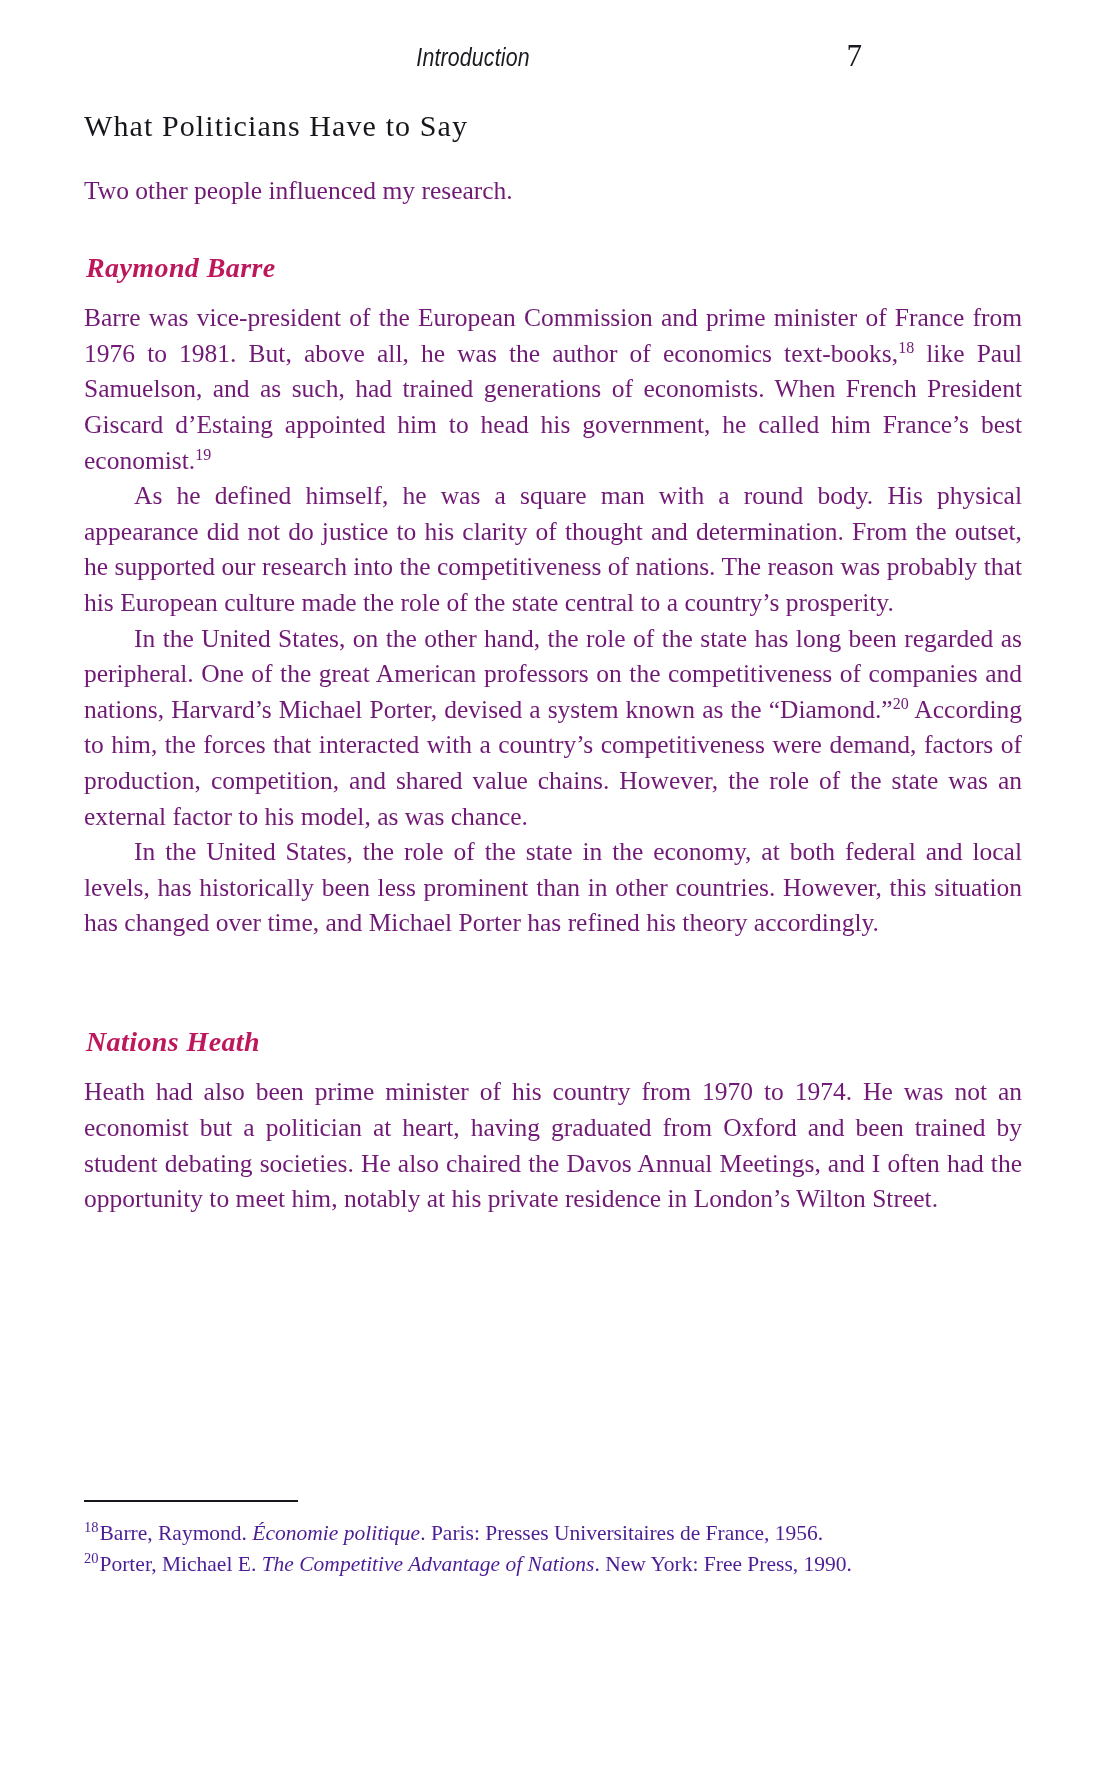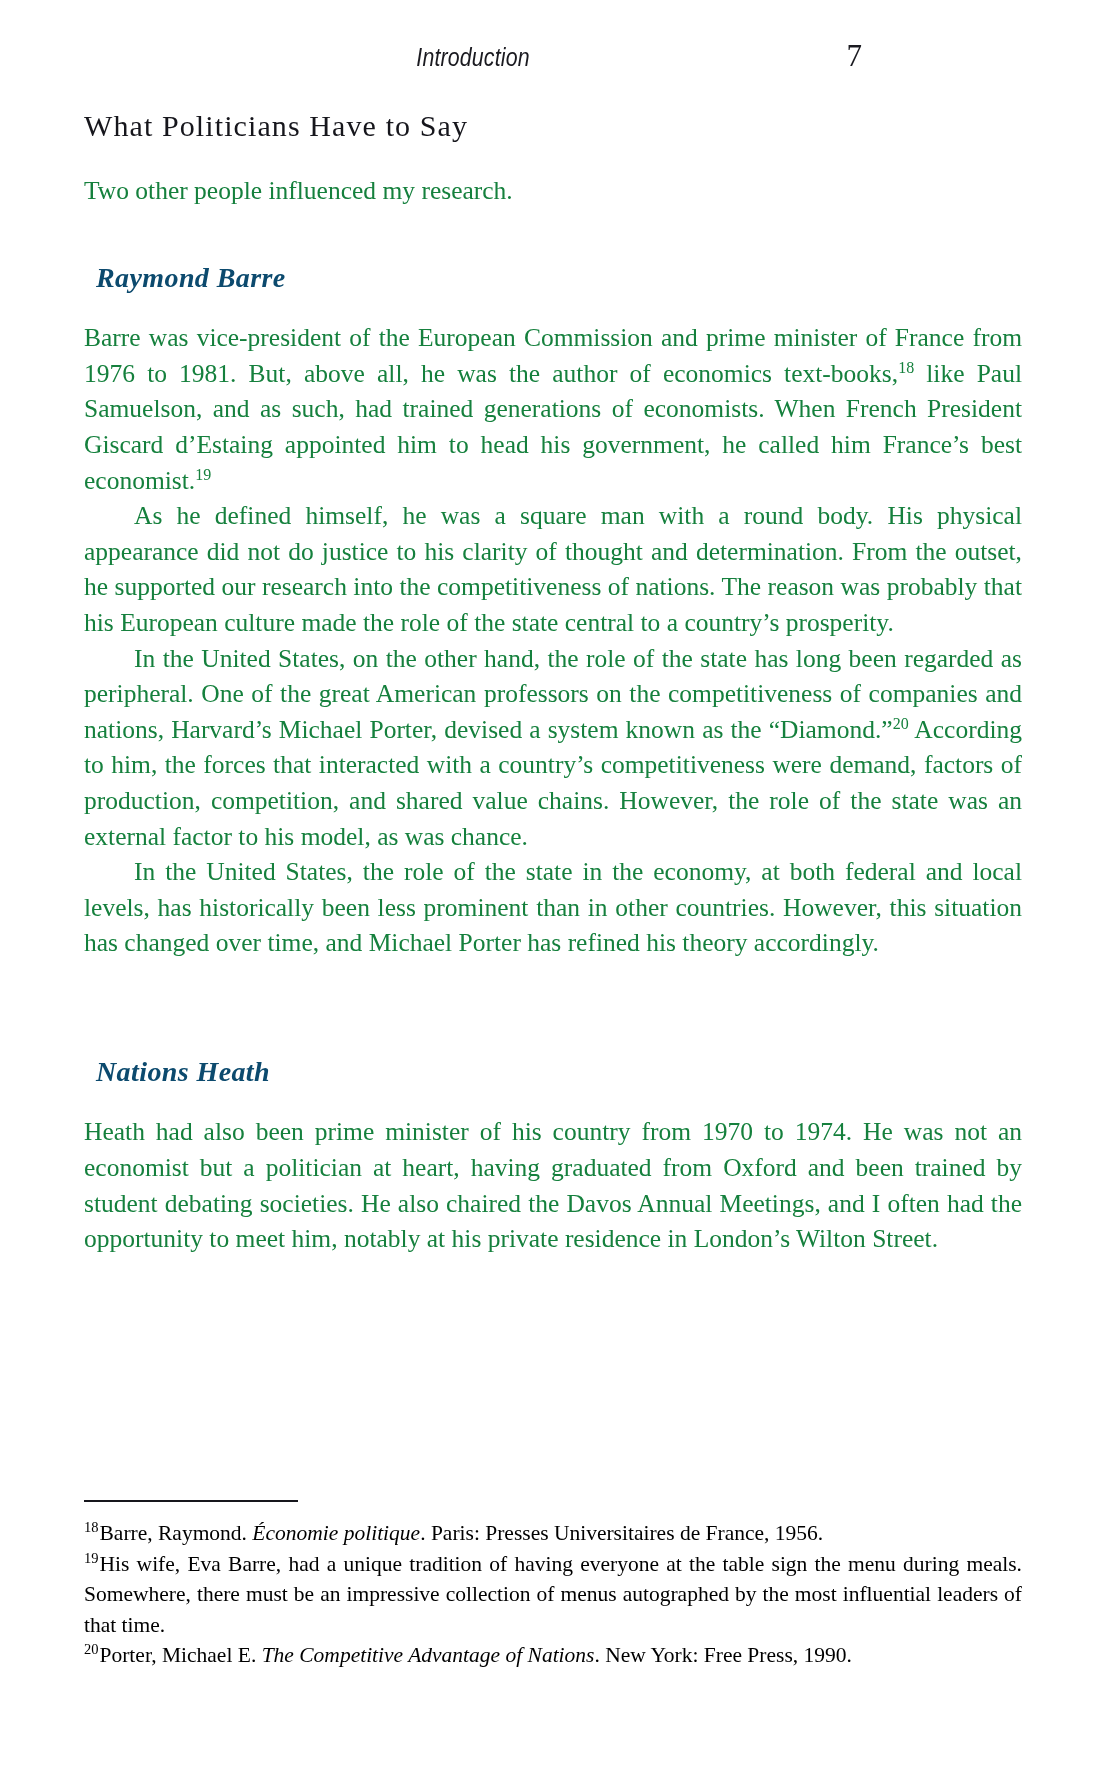--- a/index.html
+++ b/index.html
@@ -65,37 +65,37 @@
     margin: 0;
     padding: 0;
     font-size: 30px;
     font-weight: normal;
     letter-spacing: 1.1px;
     line-height: 1.2;
     color: #16161c;
   }
 
   h2.sub-title {
-    margin: 12px;
+    margin: 2px;
     padding: 0;
     font-size: 28px;
     font-weight: bold;
     font-style: italic;
     letter-spacing: 0.4px;
     line-height: 1.2;
-    color: #0c4a6e;
+    color: #be185d;
   }
 
   p.body {
     margin: 0;
     font-size: 25.5px;
     line-height: 35.6px;
     text-align: justify;
     text-justify: inter-word;
-    color: #15803d;
+    color: #701a75;
     hyphens: manual;
   }
   p.body.indent { text-indent: 50px; }
 
   .sp-after-h1 { height: 29px; }
   .sp-after-lead { height: 40px; }
   .sp-after-sub { height: 14px; }
   .sp-before-sub2 { height: 82px; }
 
   sup.fn {
@@ -115,21 +115,21 @@
     width: 214px;
     height: 2px;
     background: #16161c;
     margin: 0 0 16px 0;
   }
   p.fnote {
     margin: 0;
     font-size: 21.5px;
     line-height: 30.5px;
     text-align: justify;
-    color: #000000;
+    color: #4c1d95;
   }
   p.fnote .marker {
     font-size: 14.5px;
     vertical-align: 8px;
     line-height: 0;
     margin-right: 1px;
   }
   .ital { font-style: italic; }
 </style>
 </head>
@@ -160,18 +160,17 @@
         <h2 class="sub-title">Nations Heath</h2>
         <div class="sp-after-sub"></div>
         <p class="body">Heath had also been prime minister of his country from 1970 to 1974. He was not an economist but a politician at heart, having graduated from Oxford and been trained by student debating societies. He also chaired the Davos Annual Meetings, and I often had the opportunity to meet him, notably at his private residence in London’s Wilton Street.</p>
       </div>
   </div>
 
   <div class="footnotes">
     <div class="fn-rule"></div>
     <div id="footnote-list">
         <p class="fnote"><span class="marker">18</span>Barre, Raymond. <span class="ital">Économie politique</span>. Paris: Presses Universitaires de France, 1956.</p>
-        <p class="fnote"><span class="marker">19</span>His wife, Eva Barre, had a unique tradition of having everyone at the table sign the menu during meals. Somewhere, there must be an impressive collection of menus autographed by the most influential leaders of that time.</p>
         <p class="fnote"><span class="marker">20</span>Porter, Michael E. <span class="ital">The Competitive Advantage of Nations</span>. New York: Free Press, 1990.</p>
       </div>
   </div>
 
 </div>
 
 </body></html>

